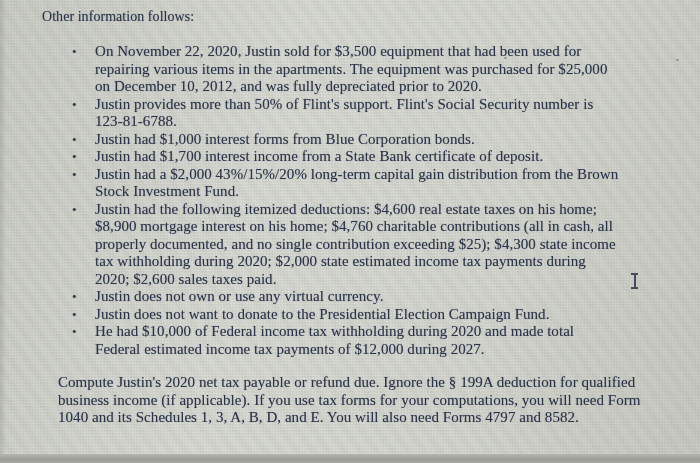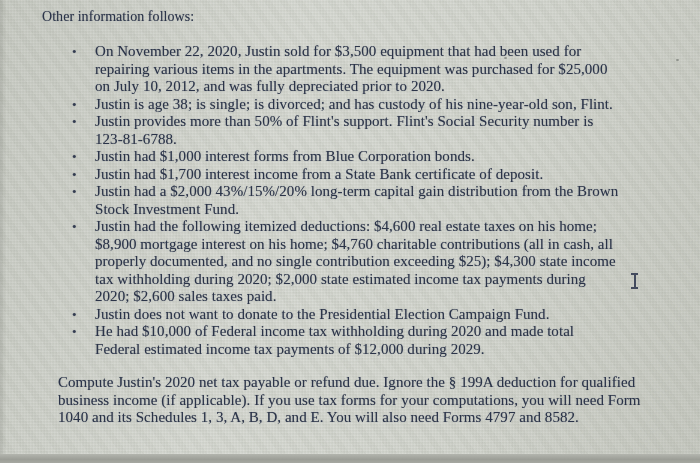--- a/index.html
+++ b/index.html
@@ -117,29 +117,29 @@
 </head>
 <body>
 
 <div class="screen">
 
   <div class="content">
 
     <p class="heading">Other information follows:</p>
 
     <ul class="bullet-list">
-      <li>On November 22, 2020, Justin sold for $3,500 equipment that had been used for repairing various items in the apartments. The equipment was purchased for $25,000 on July 10, 2012, and was fully depreciated prior to 2020.</li>
-      <li>Justin is age 38; is single; is divorced; and has custody of his nine-year-old son, Flint.</li>
+      <li>On November 22, 2020, Justin sold for $3,500 equipment that had been used for repairing various items in the apartments. The equipment was purchased for $25,000 on December 10, 2012, and was fully depreciated prior to 2020.</li>
       <li>Justin provides more than 50% of Flint's support. Flint's Social Security number is 123-81-6788.</li>
       <li>Justin had $1,000 interest forms from Blue Corporation bonds.</li>
       <li>Justin had $1,700 interest income from a State Bank certificate of deposit.</li>
       <li>Justin had a $2,000 43%/15%/20% long-term capital gain distribution from the Brown Stock Investment Fund.</li>
       <li>Justin had the following itemized deductions: $4,600 real estate taxes on his home; $8,900 mortgage interest on his home; $4,760 charitable contributions (all in cash, all properly documented, and no single contribution exceeding $25); $4,300 state income tax withholding during 2020; $2,000 state estimated income tax payments during 2020; $2,600 sales taxes paid.</li>
+      <li>Justin does not own or use any virtual currency.</li>
       <li>Justin does not want to donate to the Presidential Election Campaign Fund.</li>
-      <li>He had $10,000 of Federal income tax withholding during 2020 and made total Federal estimated income tax payments of $12,000 during 2029.</li>
+      <li>He had $10,000 of Federal income tax withholding during 2020 and made total Federal estimated income tax payments of $12,000 during 2027.</li>
     </ul>
 
     <p class="closing">Compute Justin's 2020 net tax payable or refund due. Ignore the § 199A deduction for qualified business income (if applicable). If you use tax forms for your computations, you will need Form 1040 and its Schedules 1, 3, A, B, D, and E. You will also need Forms 4797 and 8582.</p>
 
   </div>
 
   <div class="ibeam-cursor">
     <span class="cap-top"></span>
     <span class="stem"></span>
     <span class="cap-bottom"></span>

